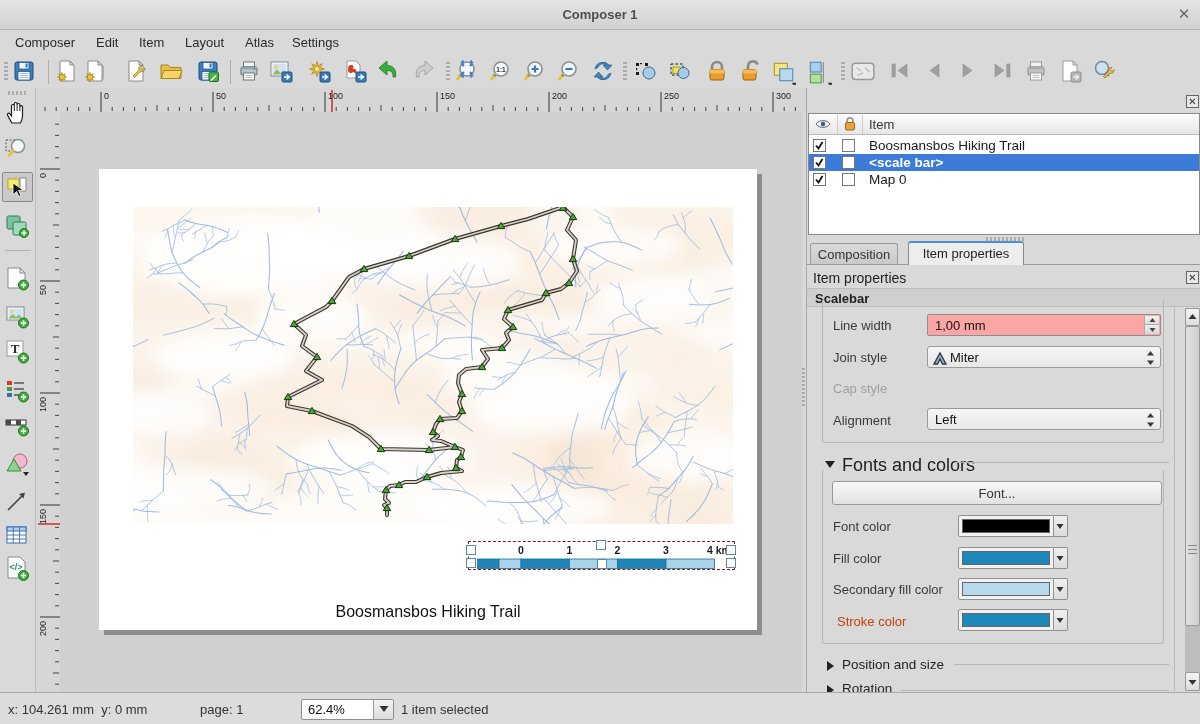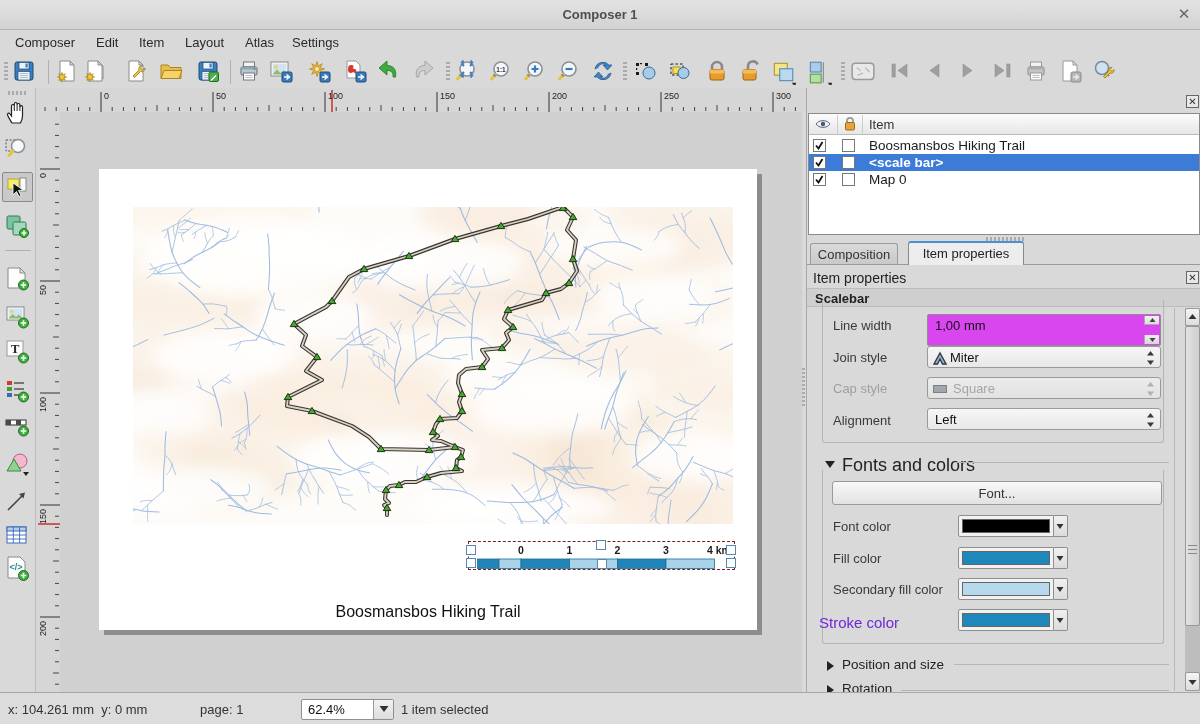--- a/index.html
+++ b/index.html
@@ -1017,21 +1017,21 @@
     <span style="position:absolute;left:6px;top:182px;font-size:14px;color:#222">Item properties</span>
     <div style="position:absolute;left:379px;top:183px;width:13px;height:13px;border:1px solid #666;background:#e8e8e8;font-size:10px;line-height:11px;text-align:center;color:#333">✕</div>
     <div style="position:absolute;left:0px;top:200px;width:394px;height:19px;background:#cfcfcf;border-top:1px solid #bdbdbd;border-bottom:1px solid #bdbdbd">
       <span style="position:absolute;left:8px;top:2px;font-size:13px;font-weight:bold;color:#222">Scalebar</span>
     </div>
     <div style="position:absolute;left:15px;top:212px;width:342px;height:143px;border:1px solid #b5b5b5;border-top:none;border-radius:0 0 3px 3px"></div>
     <span style="position:absolute;left:26px;top:230px;font-size:13px;color:#3a3a3a">Line width</span>
     <span style="position:absolute;left:26px;top:262px;font-size:13px;color:#3a3a3a">Join style</span>
     <span style="position:absolute;left:26px;top:293px;font-size:13px;color:#9f9f9f">Cap style</span>
     <span style="position:absolute;left:26px;top:325px;font-size:13px;color:#3a3a3a">Alignment</span>
-    <div style="position:absolute;left:120px;top:226px;width:234px;height:32px;background:#d946ef;border:1px solid #8f8f8f;border-radius:2px">
+    <div style="position:absolute;left:120px;top:226px;width:234px;height:22px;background:#fca5a5;border:1px solid #8f8f8f;border-radius:2px">
 <span style="position:absolute;left:7px;top:3px;font-size:13px;color:#111">1,00 mm</span>
 <div style="position:absolute;right:1px;top:1px;width:15px;height:9px;background:linear-gradient(#f2f2f2,#dcdcdc);border-left:1px solid #aaa;border-bottom:1px solid #aaa">
         <svg width="15" height="9">
           <path d="M7.5,2 l3,4 h-6 z" fill="#444"></path>
         </svg>
       </div>
 <div style="position:absolute;right:1px;bottom:1px;width:15px;height:9px;background:linear-gradient(#eee,#d6d6d6);border-left:1px solid #aaa">
         <svg width="15" height="9">
           <path d="M7.5,7 l3,-4 h-6 z" fill="#444"></path>
         </svg>
@@ -1040,46 +1040,38 @@
     <div style="position:absolute;left:120px;top:258px;width:234px;height:22px;background:linear-gradient(#f6f6f6,#e8e8e8);border:1px solid #9a9a9a;border-radius:3px">
       <svg style="position:absolute;left:4px;top:3px" width="16" height="15" viewBox="0 0 16 15">
         <path d="M2,14 L8,3 L14,14 L10.5,14 L8,9 L5.5,14 z" fill="#9fb4c4" stroke="#2a3a4a" stroke-width="1.4"></path>
       </svg>
       <span style="position:absolute;left:22px;top:3px;font-size:13px;color:#111">Miter</span>
       <svg style="position:absolute;right:4px;top:3px" width="11" height="16" viewBox="0 0 11 16">
         <path d="M5.5,1 l3.5,4.5 h-7 z" fill="#3a3a3a"></path>
         <path d="M5.5,15 l3.5,-4.5 h-7 z" fill="#3a3a3a"></path>
       </svg>
     </div>
-    <div style="position:absolute;left:120px;top:289px;width:234px;height:22px;background:linear-gradient(#ececec,#e2e2e2);border:1px solid #9a9a9a;border-radius:3px">
-      <div style="position:absolute;left:5px;top:7px;width:14px;height:8px;background:#a0a6ab;border:1px solid #7a8085"></div>
-      <span style="position:absolute;left:25px;top:3px;font-size:13px;color:#a5a5a5">Square</span>
-      <svg style="position:absolute;right:4px;top:3px" width="11" height="16" viewBox="0 0 11 16">
-        <path d="M5.5,1 l3.5,4.5 h-7 z" fill="#b0b0b0"></path>
-        <path d="M5.5,15 l3.5,-4.5 h-7 z" fill="#b0b0b0"></path>
-      </svg>
-    </div>
     <div style="position:absolute;left:120px;top:320px;width:234px;height:22px;background:linear-gradient(#f6f6f6,#e8e8e8);border:1px solid #9a9a9a;border-radius:3px">
       <span style="position:absolute;left:7px;top:3px;font-size:13px;color:#111">Left</span>
       <svg style="position:absolute;right:4px;top:3px" width="11" height="16" viewBox="0 0 11 16">
         <path d="M5.5,1 l3.5,4.5 h-7 z" fill="#3a3a3a"></path>
         <path d="M5.5,15 l3.5,-4.5 h-7 z" fill="#3a3a3a"></path>
       </svg>
     </div>
     <svg style="position:absolute;left:16px;top:369px" width="14" height="14" viewBox="0 0 14 14">
       <path d="M2,4 l10,0 -5,7 z" fill="#222"></path>
     </svg>
     <span style="position:absolute;left:35px;top:367px;font-size:18px;color:#222">Fonts and colors</span>
     <div style="position:absolute;left:147px;top:374px;width:215px;height:1px;background:#b5b5b5"></div>
     <div style="position:absolute;left:15px;top:382px;width:342px;height:174px;border:1px solid #b5b5b5;border-top:none;border-radius:0 0 3px 3px"></div>
     <div style="position:absolute;left:25px;top:393px;width:330px;height:24px;background:linear-gradient(#f8f8f8,#e2e2e2);border:1px solid #9a9a9a;border-radius:3px;text-align:center;font-size:13px;color:#333;padding-top:4px">Font...</div>
     <span style="position:absolute;left:26px;top:431px;font-size:13px;color:#3a3a3a">Font color</span>
     <span style="position:absolute;left:26px;top:463px;font-size:13px;color:#3a3a3a">Fill color</span>
     <span style="position:absolute;left:26px;top:494px;font-size:13px;color:#3a3a3a">Secondary fill color</span>
-    <span style="position:absolute;left:12px;top:526px;font-size:15px;color:#6d28d9">Stroke color</span>
+    <span style="position:absolute;left:30px;top:526px;font-size:13px;color:#c2410c">Stroke color</span>
     <div style="position:absolute;left:151px;top:427px;width:96px;height:22px;background:#f2f2f2;border:1px solid #8f8f8f;border-radius:2px 0 0 2px">
       <div style="position:absolute;left:3px;top:3px;right:3px;bottom:3px;background:#000;border:1px solid #666"></div>
     </div>
     <div style="position:absolute;left:247px;top:427px;width:14px;height:22px;background:linear-gradient(#f0f0f0,#dcdcdc);border:1px solid #8f8f8f;border-left:none;border-radius:0 2px 2px 0">
       <svg width="12" height="20" viewBox="0 0 12 20">
         <path d="M6,13 l-3.5,-5 h7 z" fill="#333"></path>
       </svg>
     </div>
     <div style="position:absolute;left:151px;top:459px;width:96px;height:22px;background:#f2f2f2;border:1px solid #8f8f8f;border-radius:2px 0 0 2px">
       <div style="position:absolute;left:3px;top:3px;right:3px;bottom:3px;background:#1f88ba;border:1px solid #666"></div>

